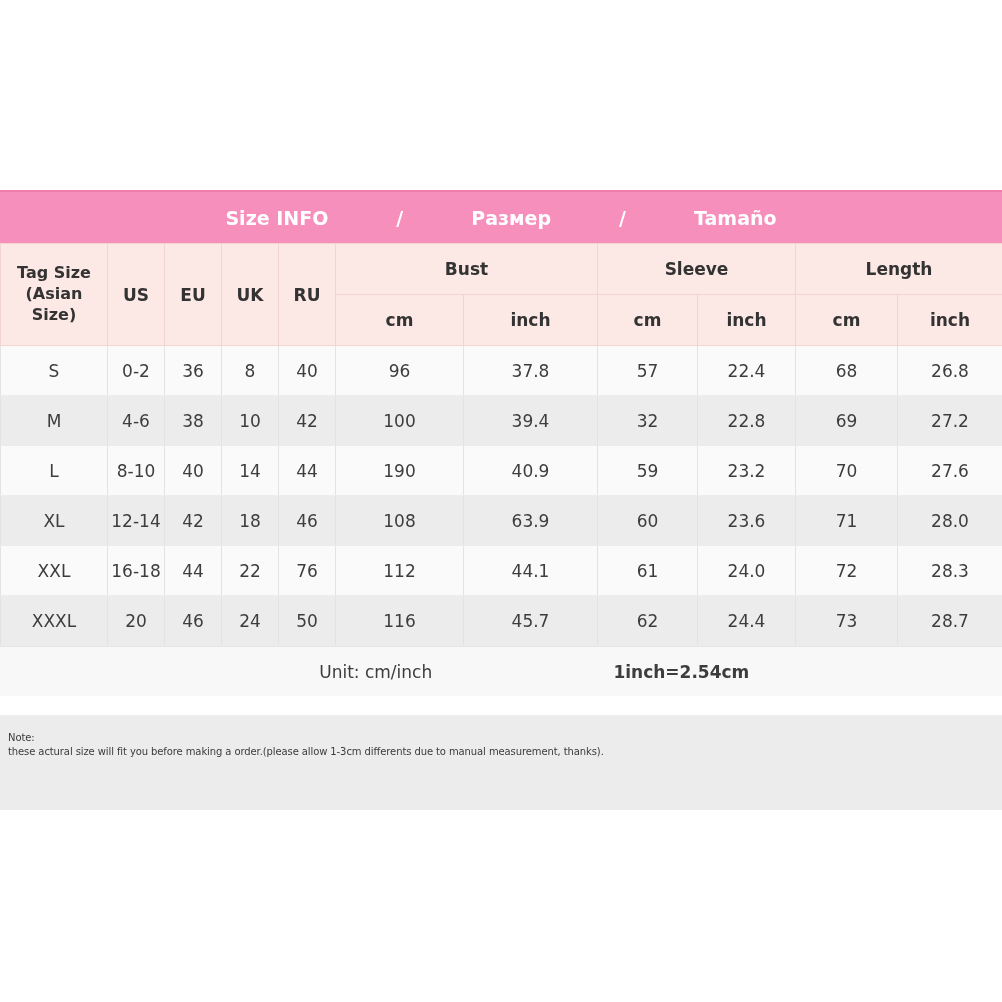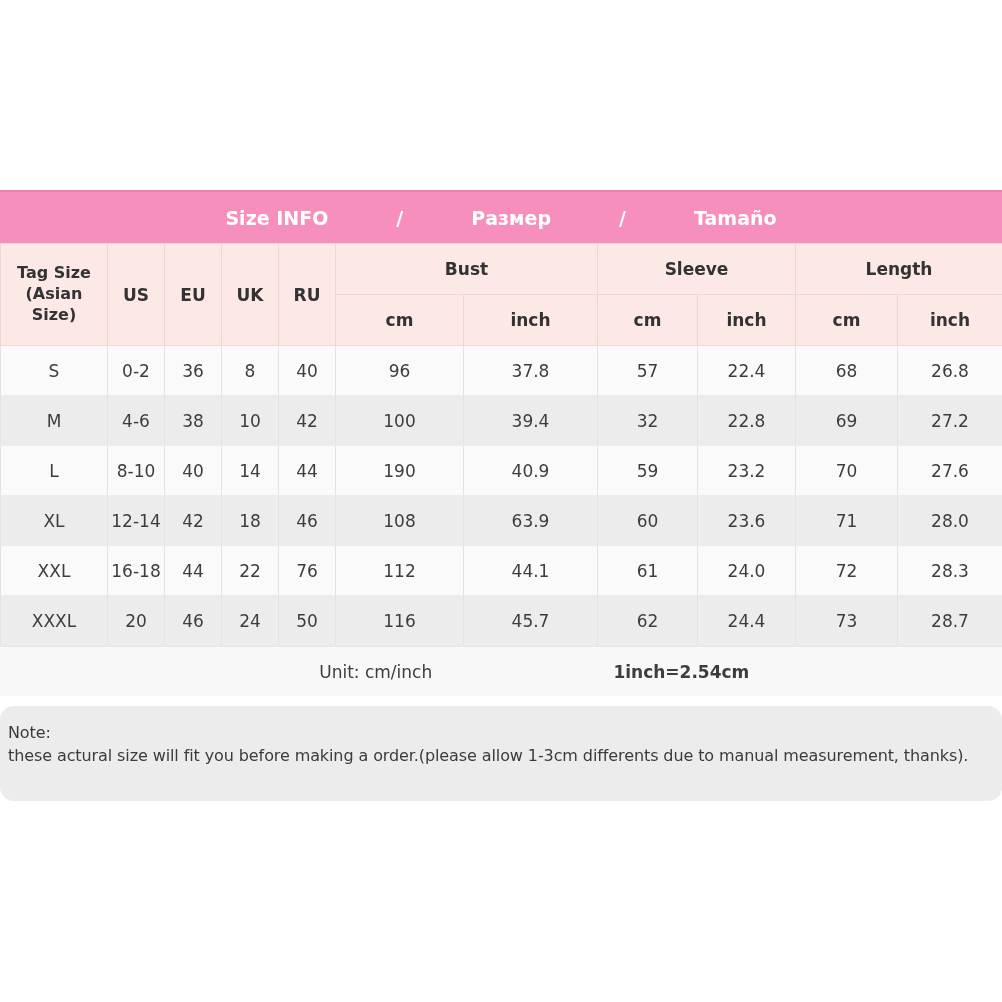--- a/index.html
+++ b/index.html
@@ -30,23 +30,23 @@
 
   
   .unit-row { position:relative; height:50px; background:var(--unit-row-bg,#f8f8f8);
     border-top:1px solid #e6e6e6; font-size:17px; color:var(--text-dark,#3d3d3d); }
   .unit-row .unit-label { position:absolute; left:36.3%; top:50%;
     transform:translate(-50%,-50%); white-space:nowrap;margin-left:12px; }
   .unit-row .conversion-label { position:absolute; left:68%; top:50%;
     transform:translate(-50%,-50%); white-space:nowrap;font-weight:bold; }
 
   
-  .note { margin-top:10px; height:95px; background:var(--note-bg,#ececec);
-    padding:16px 6px 0 8px; font-size:16px; line-height:1.42;
-    color:#3b3b3b; letter-spacing:-0.1px;border-radius:14px; }
+  .note { margin-top:19px; height:95px; background:var(--note-bg,#ececec);
+    padding:16px 6px 0 8px; font-size:10px; line-height:1.42;
+    color:#3b3b3b; letter-spacing:-0.1px; }
 </style>
 </head>
 <body>
 
 <div class="page">
 
   <div class="title-bar">
     <span>Size INFO</span>
     <span class="slash">/</span>
     <span>Размер</span>

